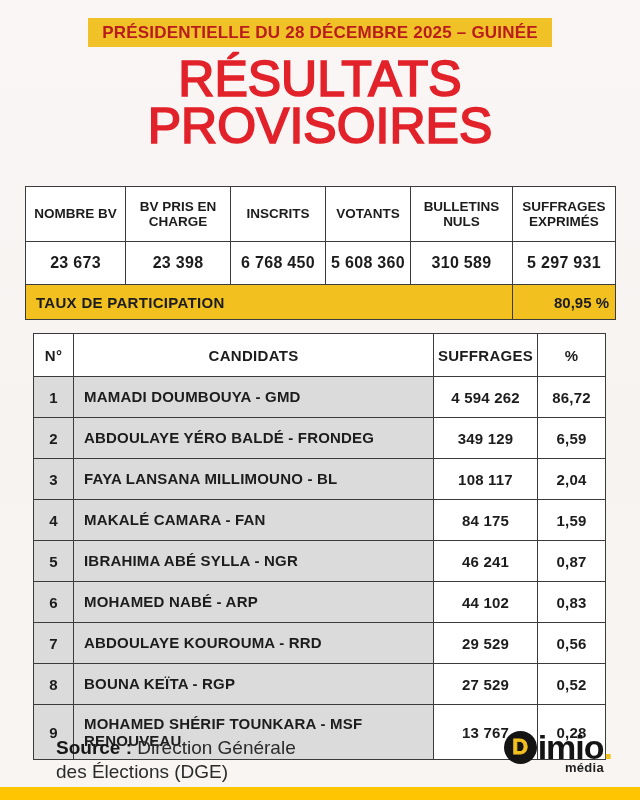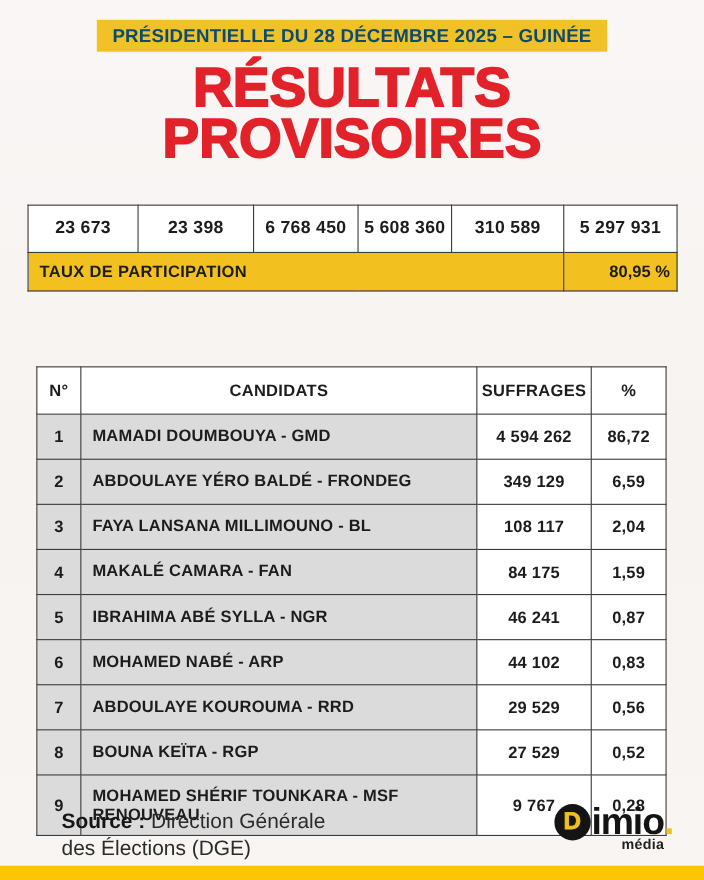--- a/index.html
+++ b/index.html
@@ -9,29 +9,29 @@
     height: 800px;
     background: linear-gradient(180deg, #f9f6f5 0%, #f7f3f1 55%, #f8f5f2 100%);
     font-family: "Liberation Sans", sans-serif;
     overflow: hidden;
     color: #1c1c1c;
   }
 
   
   .banner-wrap { position:absolute; top:18px; left:0; width:100%; display:flex; justify-content:center; }
   .banner {
-    background:#F1C128; color:#0c4a6e; font-weight:bold; font-size:17px;
+    background:#F1C128; color:#b91c1c; font-weight:bold; font-size:17px;
     padding:5px 14px 4px 14px; letter-spacing:0.2px; white-space:nowrap;
   }
 
   
   .title {
     position:absolute; top:56px; left:0; width:100%;
     margin:0; text-align:center; color:#E2222A;
-    font-size:50px; line-height:47px; font-weight:bold;
+    font-size:50px; line-height:47px; font-weight:normal;
     -webkit-text-stroke:1.7px #E2222A; letter-spacing:0px;
   }
 
   
   table { border-collapse:collapse; table-layout:fixed; }
   .stats { position:absolute; left:25px; top:186px; width:590px; }
   .stats th, .stats td { border:1.6px solid #3b3b3b; background:#ffffff; text-align:center; }
   .stats th { height:54px; font-size:13.5px; line-height:1.12; padding:0 3px; font-weight:bold; }
   .stats td.val { height:40px; font-size:16px; font-weight:bold; letter-spacing:0.3px; }
   .stats tr.part td { background:#F2C01F; height:32px; font-weight:bold; font-size:15px;padding-left:36px; }
@@ -83,20 +83,28 @@
     <colgroup>
       <col style="width:100px">
         <col style="width:105px">
         <col style="width:95px">
       <col style="width:85px">
         <col style="width:102px">
         <col style="width:103px">
     </colgroup>
     <tbody>
       <tr>
+        <th>NOMBRE BV</th>
+        <th>BV PRIS EN CHARGE</th>
+        <th>INSCRITS</th>
+        <th>VOTANTS</th>
+        <th>BULLETINS NULS</th>
+        <th>SUFFRAGES EXPRIMÉS</th>
+      </tr>
+      <tr>
         <td class="val">23 673</td>
         <td class="val">23 398</td>
         <td class="val">6 768 450</td>
         <td class="val">5 608 360</td>
         <td class="val">310 589</td>
         <td class="val">5 297 931</td>
       </tr>
       <tr class="part">
         <td class="plabel" colspan="5">TAUX DE PARTICIPATION</td>
         <td>80,95 %</td>
@@ -162,21 +170,21 @@
       </tr>
       <tr>
         <td class="cnum">8</td>
         <td class="cname">BOUNA KEÏTA - RGP</td>
         <td>27 529</td>
         <td>0,52</td>
       </tr>
       <tr class="last">
         <td class="cnum">9</td>
         <td class="cname">MOHAMED SHÉRIF TOUNKARA - MSF RENOUVEAU</td>
-        <td>9 767</td>
+        <td>13 767</td>
         <td>0,28</td>
       </tr>
     </tbody>
   </table>
 
   <div class="source">
     <b>Source :</b>
     <span>Direction Générale des Élections (DGE)</span>
   </div>
 

